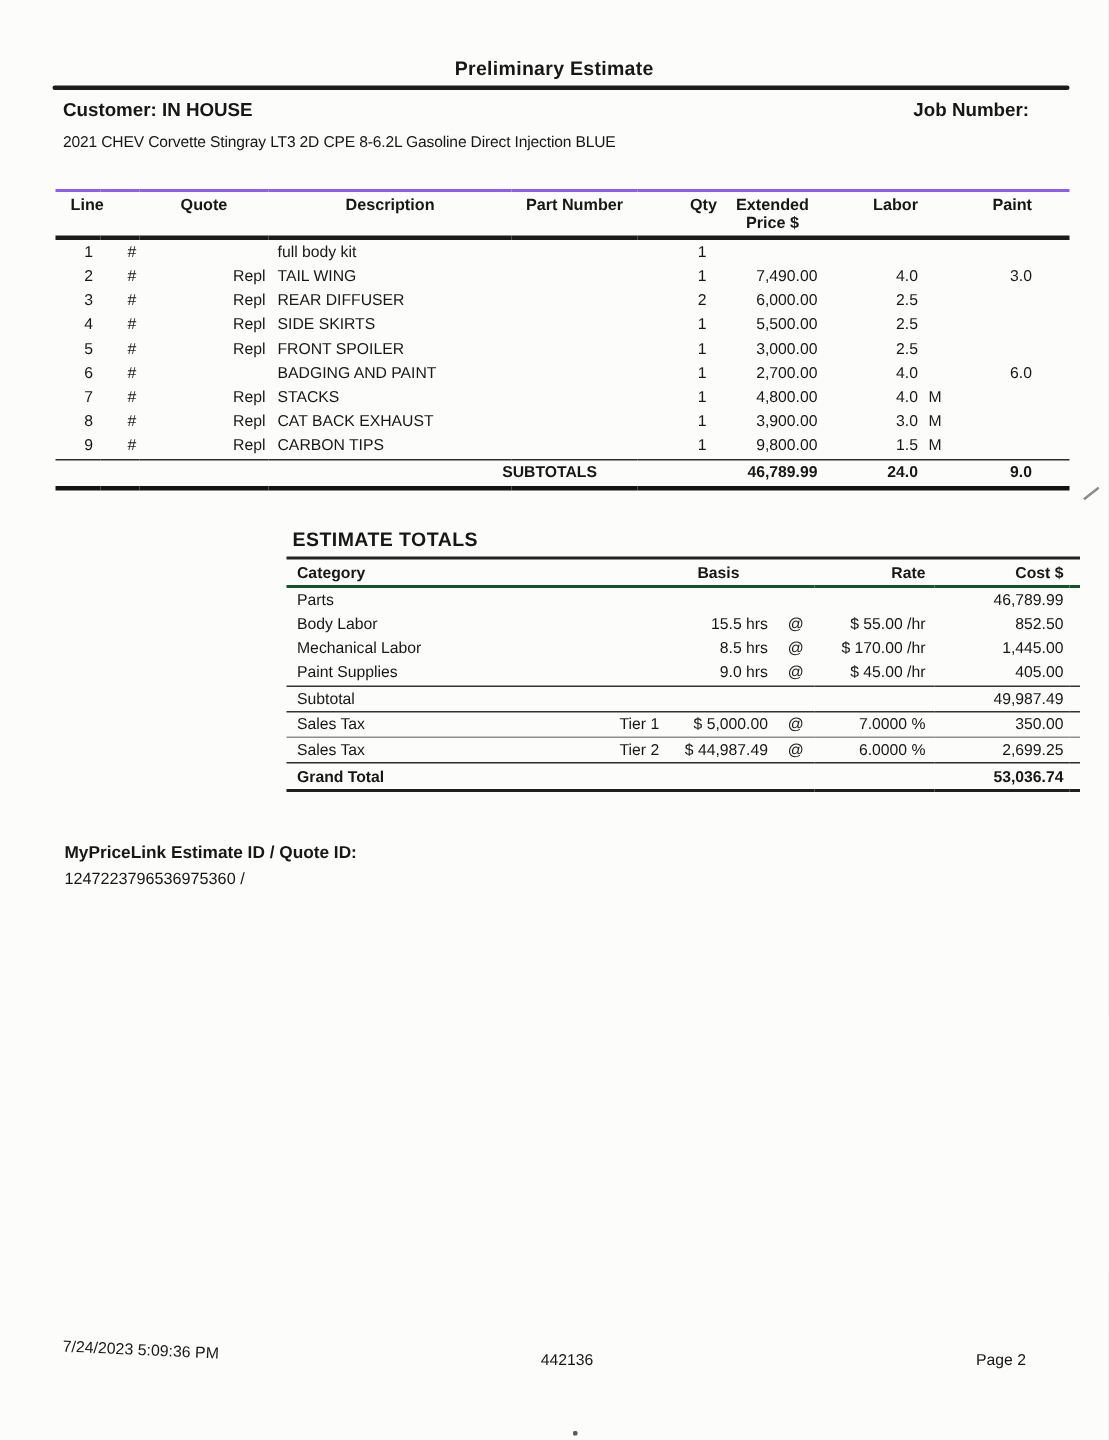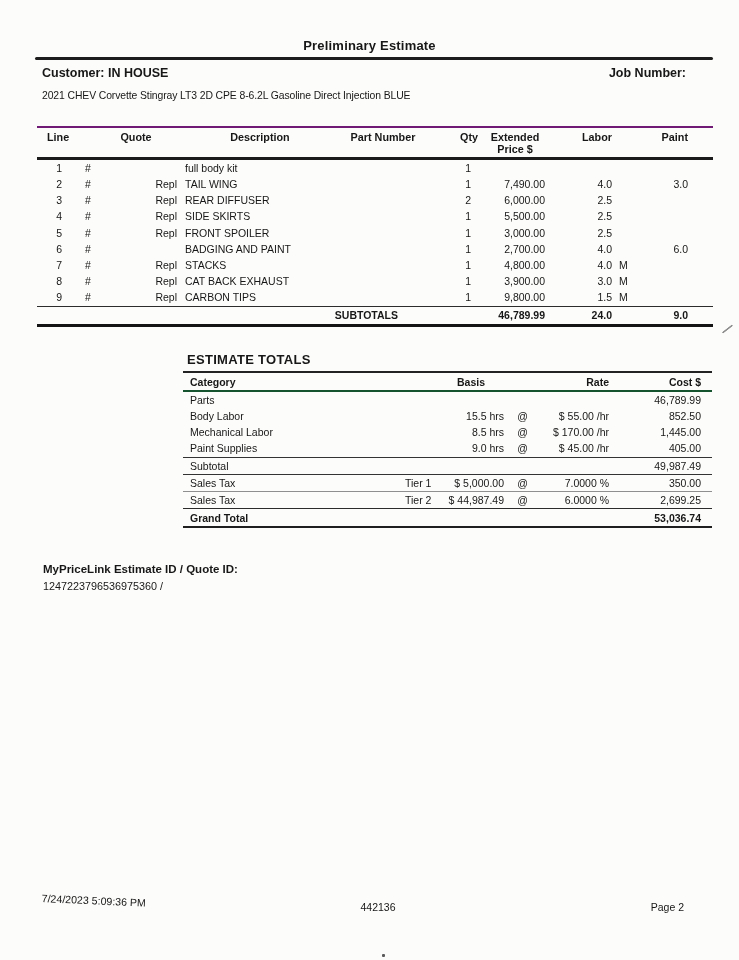--- a/index.html
+++ b/index.html
@@ -14,42 +14,42 @@
   .customer{position:absolute;top:66px;left:42px;font-size:12.5px;font-weight:bold;}
   .jobnum{position:absolute;top:66px;left:0;width:686px;text-align:right;font-size:12.5px;font-weight:bold;}
   .vehicle{position:absolute;top:90px;left:42px;font-size:10.4px;letter-spacing:-.1px;}
 
   table{border-collapse:collapse;table-layout:fixed;}
   td,th{padding:0 2px;white-space:nowrap;overflow:visible;font-weight:normal;}
   .ar{text-align:right;} .ac{text-align:center;}
 
   
   .items{position:absolute;top:126px;left:37px;width:676px;font-size:10.5px;
-    border-top:2px solid #701a75;}
+    border-top:2px solid #8b5cf6;}
   .items thead tr{border-bottom:3px solid #1b1b1b;}
   .items thead th{font-weight:bold;font-size:10.8px;vertical-align:top;padding-top:3px;height:26px;}
   .items tbody td{height:16.2px;line-height:1;}
   .items td.c-line{padding-right:5px;}
   .items th.c-line{text-align:left;padding-left:10px;}
   .items td.c-hash{padding-left:18px;}
   .items td.c-oper{padding-right:2px;}
   .items td.c-desc{padding-left:6px;}
   .items td.c-qty{padding-right:9px;}
   .items th.c-qty{padding-right:2px;}
   .items td.c-ext,.items th-ext{padding-right:5px;}
   .items td.c-ext{padding-right:5px;}
   .items td.c-labor{padding-right:2px;}
   .items td.c-flag{padding-left:5px;}
   .items td.c-paint{padding-right:2px;}
   .items tfoot tr{border-top:1.5px solid #2c2c2c;border-bottom:3.5px solid #141414;}
   .items tfoot td{font-weight:bold;height:17px;}
   .items tfoot .sub-label{text-align:right;padding-right:27px;}
 
   
-  .totals-section{position:absolute;top:352px;left:183px;width:529px;}
+  .totals-section{position:absolute;top:352px;left:191px;width:529px;}
   .totals-title{font-size:13px;font-weight:bold;letter-spacing:.3px;padding:0 0 4px 4px;
     border-bottom:2px solid #232323;}
   .totals{width:529px;font-size:10.5px;margin-top:0;}
   .totals thead tr{border-bottom:2px solid #14532d;}
   .totals thead th{font-weight:bold;height:17px;vertical-align:middle;}
   .totals td{height:16.2px;line-height:1;}
   .totals .c-cat{text-align:left;padding-left:7px;}
   .totals .c-tier{padding-left:15px;}
   .totals .c-basis{text-align:right;padding-right:6px;}
   .totals .c-at{text-align:center;}

